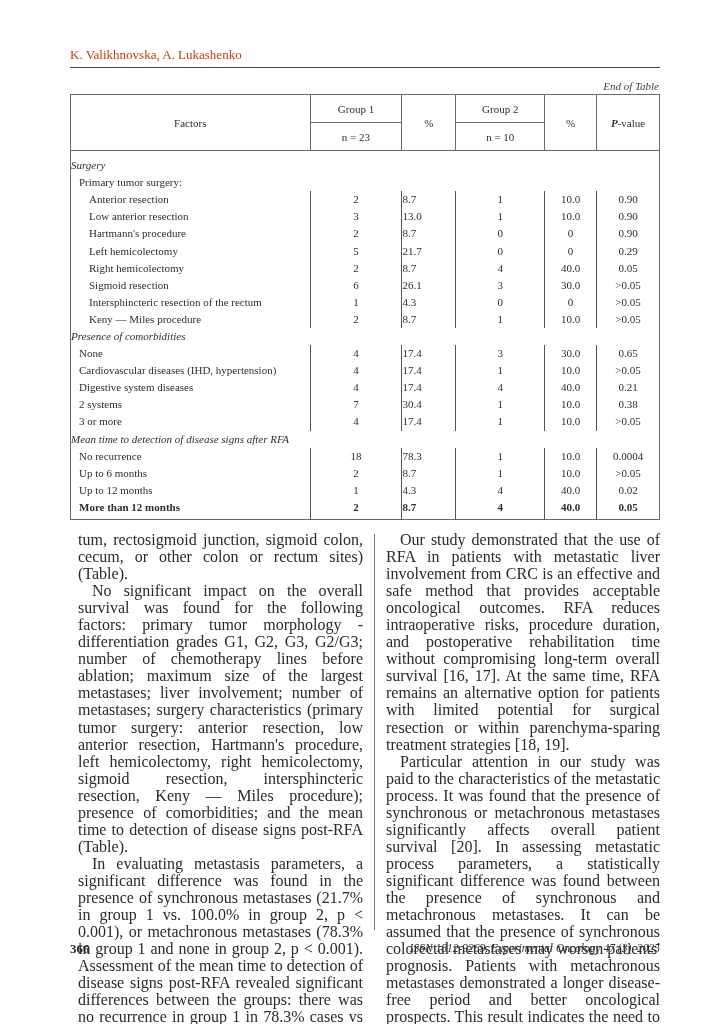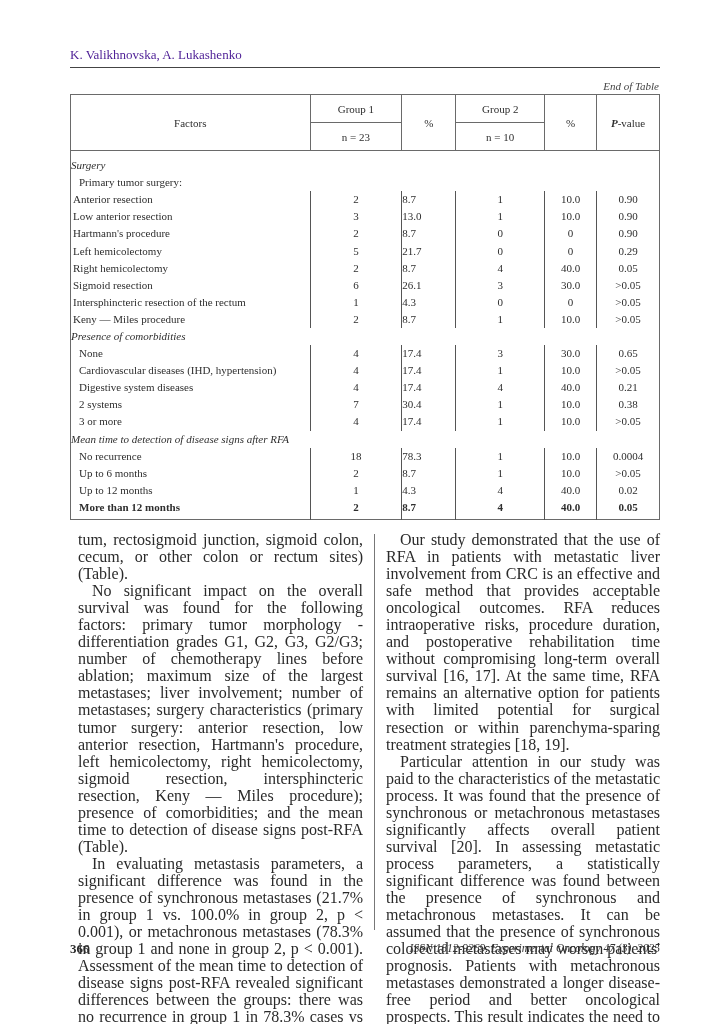--- a/index.html
+++ b/index.html
@@ -1,31 +1,31 @@
 <!DOCTYPE html>
 <html><head>
 <meta charset="utf-8">
 <style>
   html, body { margin: 0; padding: 0; background: #ffffff; }
   body { width: 724px; height: 1024px; position: relative; overflow: hidden;
          font-family: "Liberation Serif", "DejaVu Serif", serif; color: #2a2a2a; }
-  .running-head { position: absolute; left: 70px; top: 47px; font-size: 13px; color: #4c1d95; }
+  .running-head { position: absolute; left: 70px; top: 47px; font-size: 13px; color: #c2410c; }
   .head-rule { position: absolute; left: 70px; top: 67px; width: 590px; height: 0; border-top: 1px solid #444; }
   .table-caption { position: absolute; right: 65px; top: 80px; font-size: 11px; font-style: italic; color: #444; }
 
   table.data { position: absolute; left: 70px; top: 94px; width: 590px; border-collapse: collapse;
                font-size: 11px; color: #2e2e2e; }
   table.data th { font-weight: normal; border: 1px solid #6a6a6a; text-align: center; padding: 0; }
   table.data thead tr.r1 th { height: 27px; margin-left: 8px; }
   table.data thead tr.r2 th { height: 27px; }
   table.data th.bold-p b { font-weight: bold; font-style: italic; }
   table.data tbody { border: 1px solid #6a6a6a; }
   table.data td { padding: 0; height: 17.1px; line-height: 17px; border: none; }
   table.data td.factor { padding-left: 8px; text-align: left; }
-  table.data td.factor.indent { padding-left: 2px; margin-left: 32px; }
+  table.data td.factor.indent { padding-left: 18px; margin-left: 32px; }
   table.data td.num { text-align: center; }
   table.data td.pct { padding-right: 22px; }
   table.data td.sep { border-left: 1px solid #555; }
   table.data tr.section td { font-style: italic; padding: 0; }
   table.data tr.spacer td { height: 6px; line-height: 6px; }
   table.data tr.last td { height: 20px; vertical-align: top; font-weight: bold; }
 
   .col { position: absolute; top: 531px; font-size: 16px; line-height: 17.05px; text-align: justify; color: #2a2a2a; }
   .col.left { left: 78px; width: 285px; }
   .col.right { left: 386px; width: 274px; }

